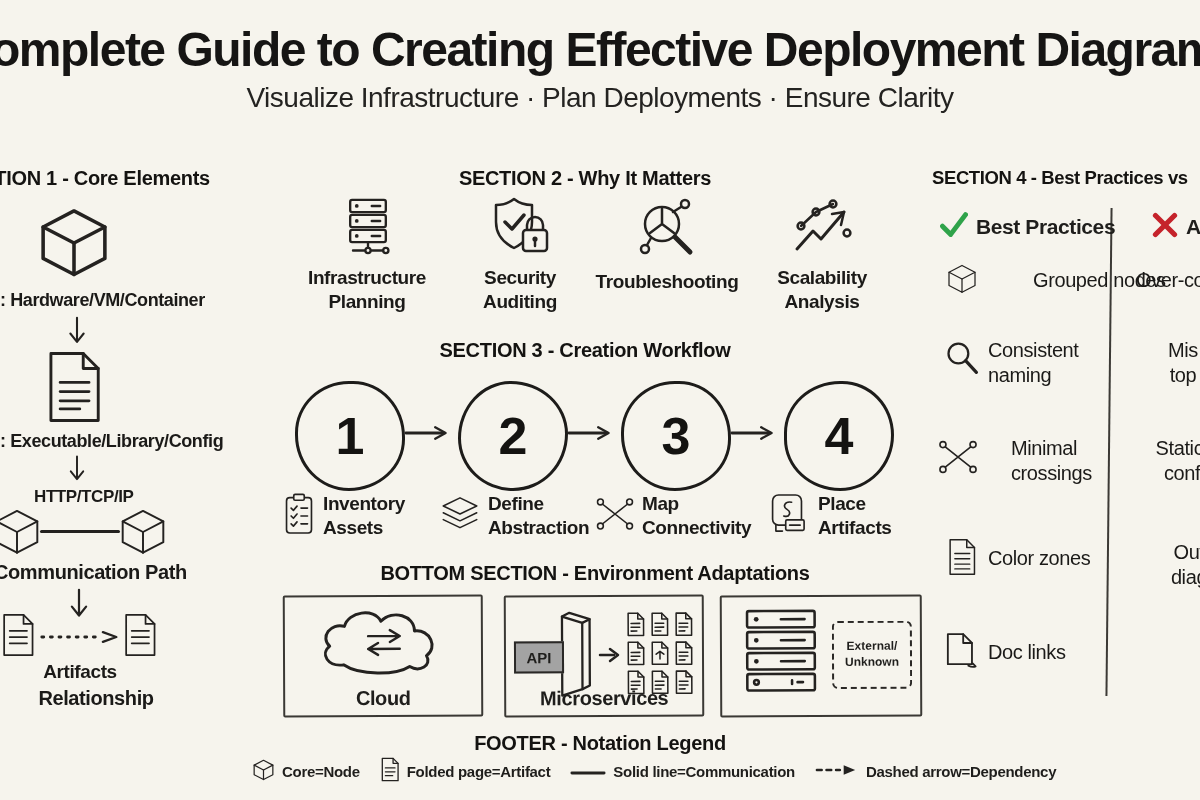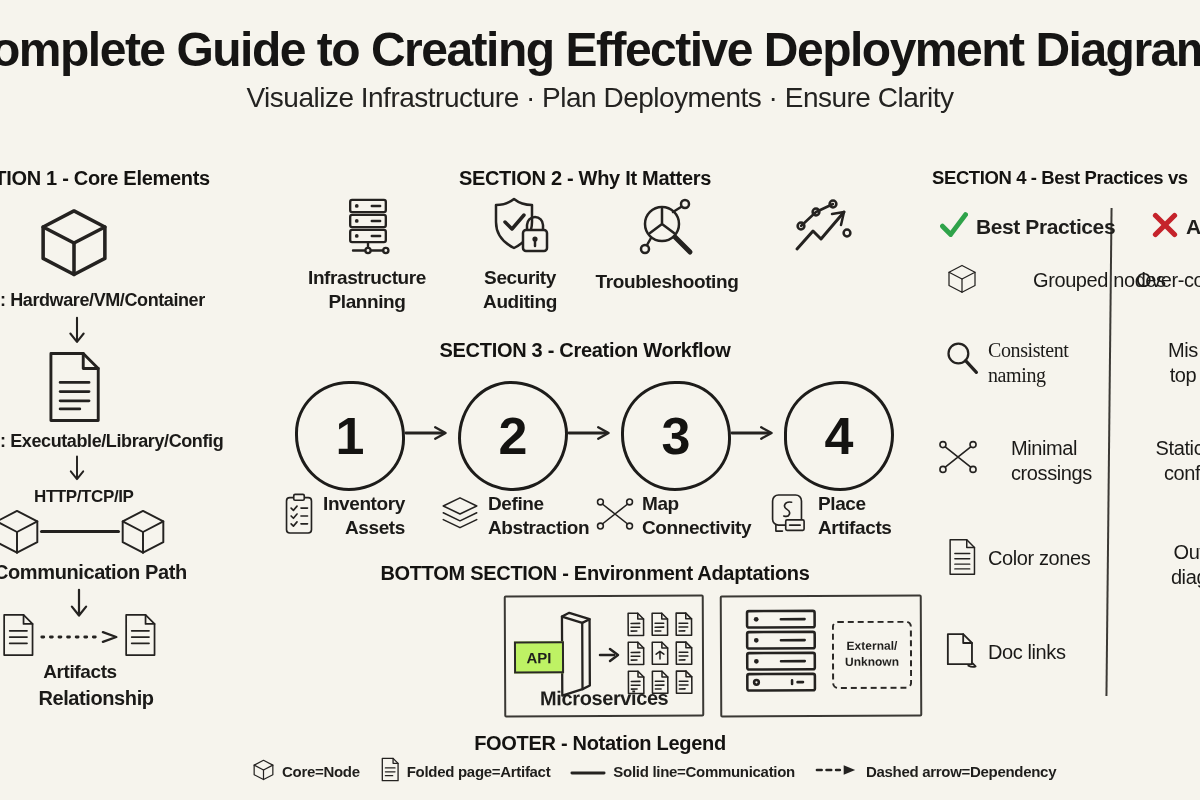--- a/index.html
+++ b/index.html
@@ -15,21 +15,21 @@
   .lbl{font-size:19px;font-weight:bold;letter-spacing:-0.4px;line-height:1.24;color:#1b1a18;}
   .ml{white-space:pre-line;}
   .circle{width:104px;height:104px;border:3.5px solid #1d1c1a;border-radius:50% 48% 52% 50% / 48% 52% 48% 52%;
           display:flex;align-items:center;justify-content:center;font-size:52px;font-weight:bold;color:#141311;background:transparent;}
   .envbox{border:2px solid #3a3834;border-radius:2px;transform:rotate(-0.25deg);}
   .envlabel{position:absolute;bottom:5px;left:0;width:100%;text-align:center;font-size:20px;font-weight:bold;letter-spacing:-0.4px;}
   .row{display:flex;align-items:center;gap:8px;}
   .commline{background:#242220;height:3px;border-radius:2px;}
   .divider{width:2px;background:#3c3a36;transform:rotate(0.6deg);}
   .grid9{display:grid;grid-template-columns:repeat(3,20px);grid-auto-rows:25px;gap:4px;}
-  .apibox{border:2px solid #2a2826;background:#bef264;display:flex;align-items:center;justify-content:center;
+  .apibox{border:2px solid #2a2826;background:#a3a3a3;display:flex;align-items:center;justify-content:center;
           font-size:15px;font-weight:bold;}
   .dashedbox{border:2px dashed #2a2826;border-radius:6px;display:flex;align-items:center;justify-content:center;
           font-size:12px;font-weight:bold;text-align:center;line-height:1.3;}
   .legend-item{display:flex;align-items:center;gap:7px;font-size:15px;font-weight:bold;letter-spacing:-0.3px;white-space:nowrap;}
 </style>
 </head>
 <body>
 
 <div class="poster">
 
@@ -169,20 +169,22 @@
     <svg class="ink" width="64" height="64" viewBox="0 0 64 64">
       <path d="M7 52 L23 34 L31 42 L54 15" style="stroke-width:3;"></path>
       <path d="M54 15 L42 17 M54 15 L51 28"></path>
       <path d="M11 29 L26 15 L43 7"></path>
       <circle cx="11" cy="29" r="3.4"></circle>
         <circle cx="26" cy="15" r="3.4"></circle>
         <circle cx="43" cy="7" r="3.4"></circle>
         <circle cx="57" cy="36" r="3.4"></circle>
     </svg>
   </div>
+  <div class="abs lbl center ml" style="left:757px;top:266px;width:130px;">Scalability
+Analysis</div>
 
   <div class="abs sec-h center" style="left:290px;top:339px;width:590px;">SECTION 3 - Creation Workflow</div>
 
   <div class="abs circle" style="left:295px;top:381px;">
       <span>1</span>
     </div>
   <div class="abs circle" style="left:458px;top:381px;border-radius:48% 52% 50% 50% / 52% 48% 52% 48%;">
       <span>2</span>
     </div>
   <div class="abs circle" style="left:621px;top:381px;">
@@ -204,21 +206,21 @@
         <path d="M33 2 L44 8 L33 14"></path>
       </svg>
   </div>
   <div class="abs" style="left:730px;top:425px;">
     <svg class="ink" width="52" height="16" viewBox="0 0 55 16">
         <path d="M2 8 H42" style="stroke-width:3;"></path>
         <path d="M33 2 L44 8 L33 14"></path>
       </svg>
   </div>
 
-  <div class="abs row" style="left:283px;top:492px;text-align:right;">
+  <div class="abs row" style="left:283px;top:492px;">
     <span>
       <svg class="ink" width="32" height="42" viewBox="0 0 48 64">
         <rect x="5" y="7" width="38" height="54" rx="5"></rect>
         <rect x="16" y="2" width="16" height="9" rx="2" style="fill:#f6f4ed;"></rect>
         <path d="M12 23 l3.5 3.5 L21 20 M27 23 H37"></path>
           <path d="M12 35 l3.5 3.5 L21 32 M27 35 H37"></path>
           <path d="M12 47 l3.5 3.5 L21 44 M27 47 H37"></path>
       </svg>
     </span>
     <span class="lbl ml">Inventory
@@ -260,20 +262,30 @@
         <rect x="27" y="41" width="28" height="16" rx="2" style="fill:#f6f4ed;"></rect>
         <path d="M33 49 H49"></path>
       </svg>
     </span>
     <span class="lbl ml">Place
 Artifacts</span>
   </div>
 
   <div class="abs sec-h center" style="left:290px;top:562px;width:610px;">BOTTOM SECTION - Environment Adaptations</div>
 
+  <div class="abs envbox" style="left:283px;top:595px;width:196px;height:118px;">
+    <div class="abs" style="left:26px;top:6px;">
+      <svg class="ink" width="146" height="76" viewBox="0 0 148 76">
+        <path d="M33 62 C17 64 9 51 19 43 C9 34 20 19 34 23 C38 8 64 4 71 18 C83 6 105 12 105 28 C121 26 129 45 117 53 C123 63 110 70 100 64 C86 73 49 73 33 62 Z" style="stroke-width:3;"></path>
+        <path d="M58 33 H90 M90 33 l-10 -6 M90 33 l-10 6"></path>
+        <path d="M58 46 H90 M58 46 l10 -6 M58 46 l10 6"></path>
+      </svg>
+    </div>
+    <div class="envlabel">Cloud</div>
+  </div>
 
   <div class="abs envbox" style="left:504px;top:595px;width:196px;height:118px;">
     <div class="abs" style="left:48px;top:12px;">
       <svg class="ink" width="42" height="92" viewBox="0 0 44 100">
         <path d="M8 8 L30 15 V87 L8 94 Z"></path>
           <path d="M30 15 L38 11 V83 L30 87"></path>
           <path d="M8 8 L16 4 L38 11"></path>
       </svg>
     </div>
     <div class="abs apibox" style="left:8px;top:44px;width:46px;height:28px;">
@@ -388,21 +400,21 @@
       </svg>
   </div>
   <div class="abs lbl" style="left:988px;top:268px;font-size:20px;white-space:nowrap;font-weight:normal;margin-left:45px;">Grouped nodes</div>
 
   <div class="abs" style="left:944px;top:340px;">
     <svg class="ink" width="36" height="36" viewBox="0 0 40 40">
         <circle cx="16" cy="15" r="11"></circle>
         <path d="M24 23 L36 36" style="stroke-width:3.6;"></path>
       </svg>
   </div>
-  <div class="abs lbl ml" style="left:988px;top:338px;font-size:20px;font-weight:normal;font-family:Liberation Serif, serif;">Consistent
+  <div class="abs lbl ml" style="left:988px;top:338px;font-size:20px;font-weight:normal;">Consistent
 naming</div>
 
   <div class="abs" style="left:938px;top:440px;">
     <svg class="ink" width="40" height="34" viewBox="0 0 60 52">
       <circle cx="7" cy="7" r="4.6"></circle>
         <circle cx="53" cy="7" r="4.6"></circle>
         <circle cx="7" cy="45" r="4.6"></circle>
         <circle cx="53" cy="45" r="4.6"></circle>
       <path d="M11 11 L49 41 M49 11 L11 41"></path>
     </svg>

